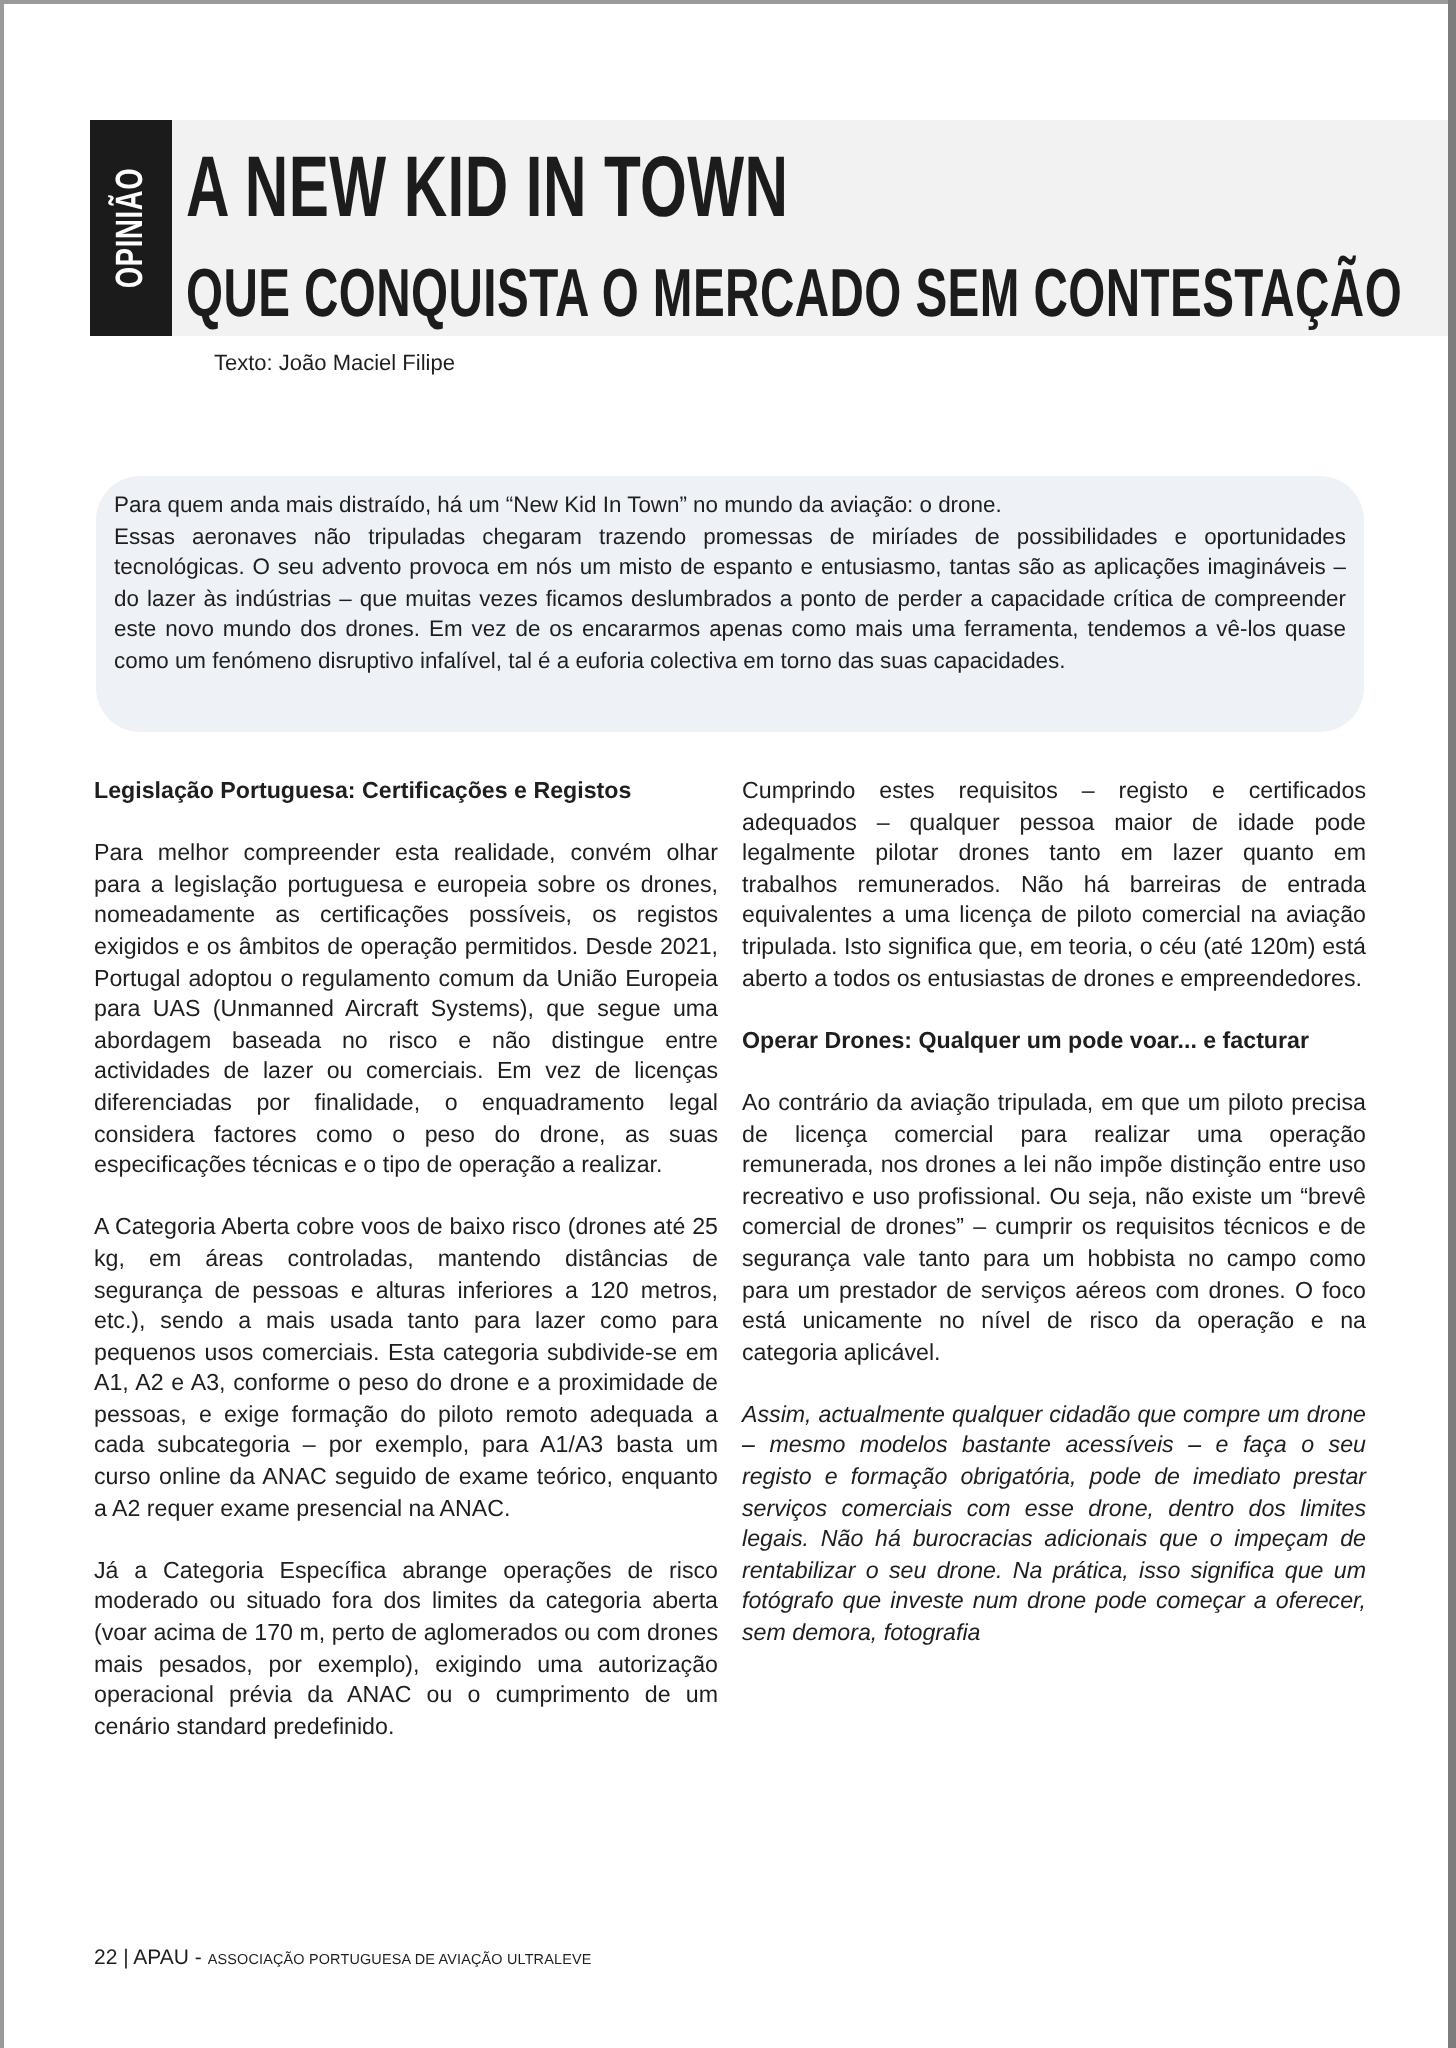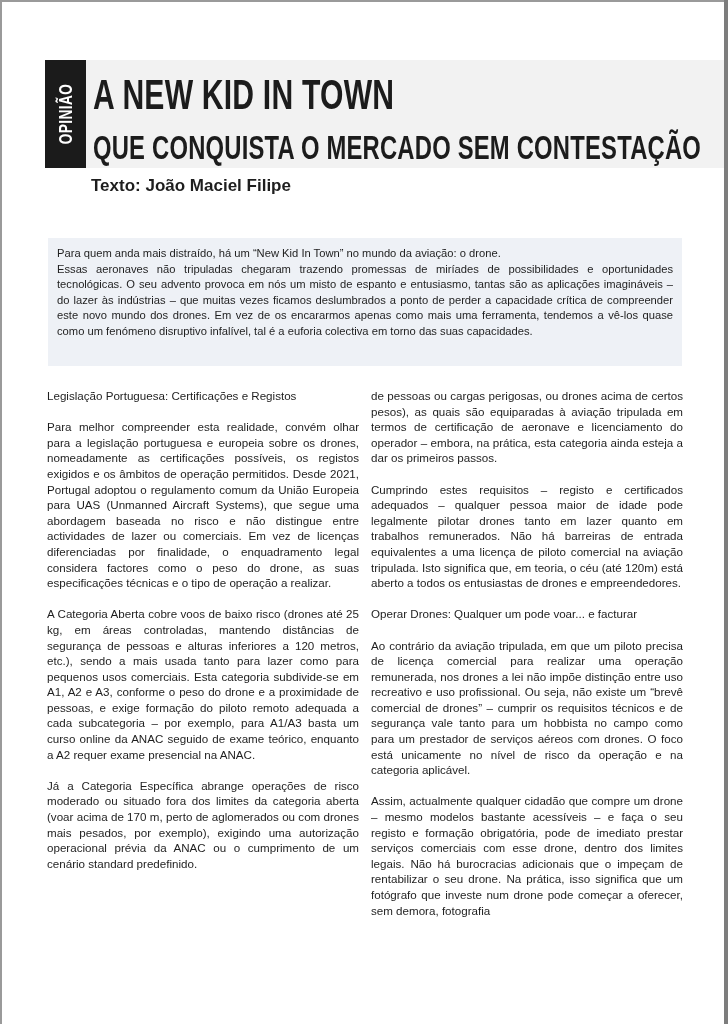--- a/index.html
+++ b/index.html
@@ -31,38 +31,38 @@
     color:#ffffff; font-weight:bold; font-size:19px; letter-spacing:0.5px;
     white-space:nowrap;
   }
   .title1, .title2 {
     position:absolute; left:91px; white-space:nowrap; font-weight:bold;
     color:#1c1c1c; transform-origin:left top; letter-spacing:0.3px;
   }
   .title1 { top:68px; font-size:43px; transform:scaleX(0.70); }
   .title2 { top:126px; font-size:34px; transform:scaleX(0.70); }
   .byline {
-    position:absolute; left:89px; top:174px; font-size:17px; color:#1e1e1e;font-weight:bold;
+    position:absolute; left:105px; top:174px; font-size:11px; color:#1e1e1e;
   }
   .intro {
     position:absolute; left:46px; top:236px; width:616px; height:115px;
     background:#eef1f6;
     padding:8px 9px 5px 9px;
-    font-size:11.2px; line-height:15.6px; color:#1e1e1e;
+    font-size:11.2px; line-height:15.6px; color:#1e1e1e;border-radius:22px;
   }
   .intro p { margin:0; text-align:justify; }
   .col {
     position:absolute; top:386px; width:312px;
     font-size:11.6px; line-height:15.6px; color:#1e1e1e;
   }
   .col-left { left:45px; }
   .col-right { left:369px; }
   .col p { margin:0 0 15.6px 0; text-align:justify; }
-  .col h3 { margin:0 0 15.6px 0; font-size:11.6px; line-height:15.6px; font-weight:normal; }
-  .col p.last { margin-bottom:0; }
+  .col h3 { margin:0 0 15.6px 0; font-size:11.6px; line-height:15.6px; font-weight:bold; }
+  .col p.last { margin-bottom:0;font-style:italic; }
   .footer {
     position:absolute; left:45px; top:971px; font-size:10.5px; color:#1e1e1e; white-space:nowrap;
   }
   .footer .small { font-size:7.2px; letter-spacing:0.1px; }
 </style>
 </head>
 <body>
 
 <div class="page">
   <div class="head-band"></div>
@@ -79,21 +79,23 @@
   </div>
 
   <div class="col col-left">
     <h3>Legislação Portuguesa: Certificações e Registos</h3>
     <p>Para melhor compreender esta realidade, convém olhar para a legislação portuguesa e europeia sobre os drones, nomeadamente as certificações possíveis, os registos exigidos e os âmbitos de operação permitidos. Desde 2021, Portugal adoptou o regulamento comum da União Europeia para UAS (Unmanned Aircraft Systems), que segue uma abordagem baseada no risco e não distingue entre actividades de lazer ou comerciais. Em vez de licenças diferenciadas por finalidade, o enquadramento legal considera factores como o peso do drone, as suas especificações técnicas e o tipo de operação a realizar.</p>
     <p>A Categoria Aberta cobre voos de baixo risco (drones até 25 kg, em áreas controladas, mantendo distâncias de segurança de pessoas e alturas inferiores a 120 metros, etc.), sendo a mais usada tanto para lazer como para pequenos usos comerciais. Esta categoria subdivide-se em A1, A2 e A3, conforme o peso do drone e a proximidade de pessoas, e exige formação do piloto remoto adequada a cada subcategoria – por exemplo, para A1/A3 basta um curso online da ANAC seguido de exame teórico, enquanto a A2 requer exame presencial na ANAC.</p>
     <p>Já a Categoria Específica abrange operações de risco moderado ou situado fora dos limites da categoria aberta (voar acima de 170 m, perto de aglomerados ou com drones mais pesados, por exemplo), exigindo uma autorização operacional prévia da ANAC ou o cumprimento de um cenário standard predefinido.</p>
   </div>
 
   <div class="col col-right">
-    <p>de pessoas ou cargas perigosas, ou drones acima de certos pesos), as quais são equiparadas à aviação tripulada em termos de certificação de aeronave e licenciamento do operador – embora, na prática, esta categoria ainda esteja a dar os primeiros passos.</p>
     <p>Cumprindo estes requisitos – registo e certificados adequados – qualquer pessoa maior de idade pode legalmente pilotar drones tanto em lazer quanto em trabalhos remunerados. Não há barreiras de entrada equivalentes a uma licença de piloto comercial na aviação tripulada. Isto significa que, em teoria, o céu (até 120m) está aberto a todos os entusiastas de drones e empreendedores.</p>
     <h3>Operar Drones: Qualquer um pode voar... e facturar</h3>
     <p>Ao contrário da aviação tripulada, em que um piloto precisa de licença comercial para realizar uma operação remunerada, nos drones a lei não impõe distinção entre uso recreativo e uso profissional. Ou seja, não existe um “brevê comercial de drones” – cumprir os requisitos técnicos e de segurança vale tanto para um hobbista no campo como para um prestador de serviços aéreos com drones. O foco está unicamente no nível de risco da operação e na categoria aplicável.</p>
     <p class="last">Assim, actualmente qualquer cidadão que compre um drone – mesmo modelos bastante acessíveis – e faça o seu registo e formação obrigatória, pode de imediato prestar serviços comerciais com esse drone, dentro dos limites legais. Não há burocracias adicionais que o impeçam de rentabilizar o seu drone. Na prática, isso significa que um fotógrafo que investe num drone pode começar a oferecer, sem demora, fotografia</p>
   </div>
 
+  <div class="footer">
+    <span>22</span><span> | </span><span>APAU</span><span> - </span><span class="small">ASSOCIAÇÃO PORTUGUESA DE AVIAÇÃO ULTRALEVE</span>
+  </div>
 </div>
 <div class="right-edge"></div>
 
 </body></html>

